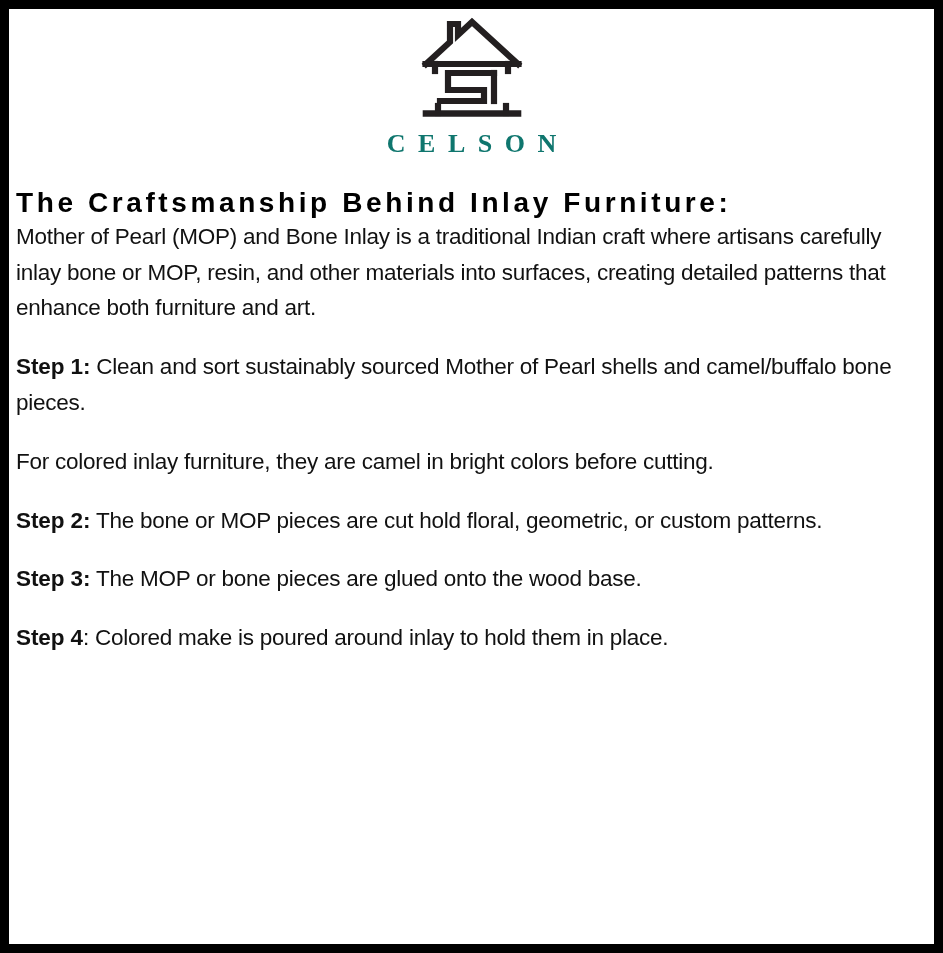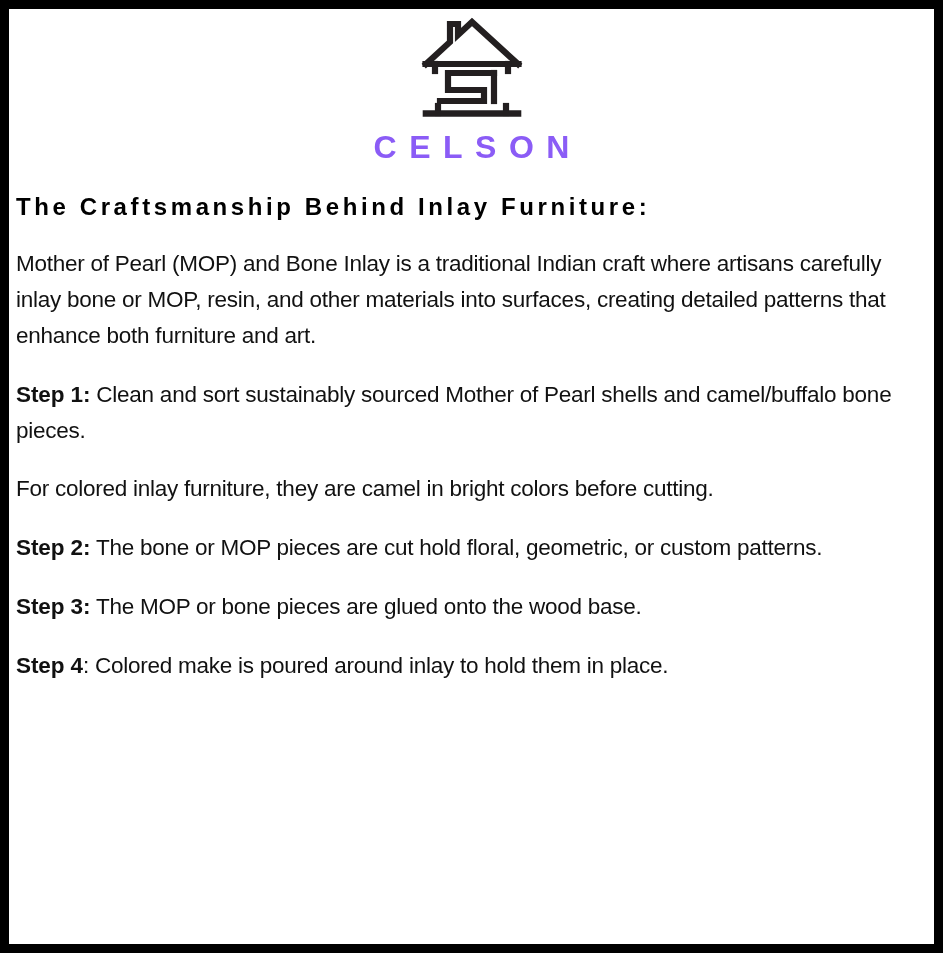--- a/index.html
+++ b/index.html
@@ -26,44 +26,43 @@
   #brand {
     width:100%;
     padding-top:5px;
     display:flex;
     flex-direction:column;
     align-items:center;
   }
   #logo-mark { display:block; }
   #wordmark {
     margin-top:11px;
-    font-family:Liberation Sans, sans-serif;
-    font-size:32px;
+    font-family:Liberation Serif, serif;
+    font-size:26px;
     font-weight:700;
     letter-spacing:12.5px;
     text-indent:12.5px;
-    color:#8b5cf6;
+    color:#0f766e;
     line-height:1;
   }
 
   
   #headline {
     margin:31px 0 0 7px;
     font-family:"Liberation Sans", sans-serif;
-    font-size:24px;
+    font-size:28px;
     font-weight:700;
     letter-spacing:3.6px;
     color:#000000;
     line-height:1.1;
     white-space:nowrap;
   }
 
   
   #body-copy {
-    margin-top:26px;
     padding-left:7px;
     padding-right:12px;
   }
   .para {
     font-family:"Liberation Sans", sans-serif;
     font-size:22.5px;
     font-weight:400;
     line-height:35.8px;
     color:#111111;
     letter-spacing:-0.25px;

